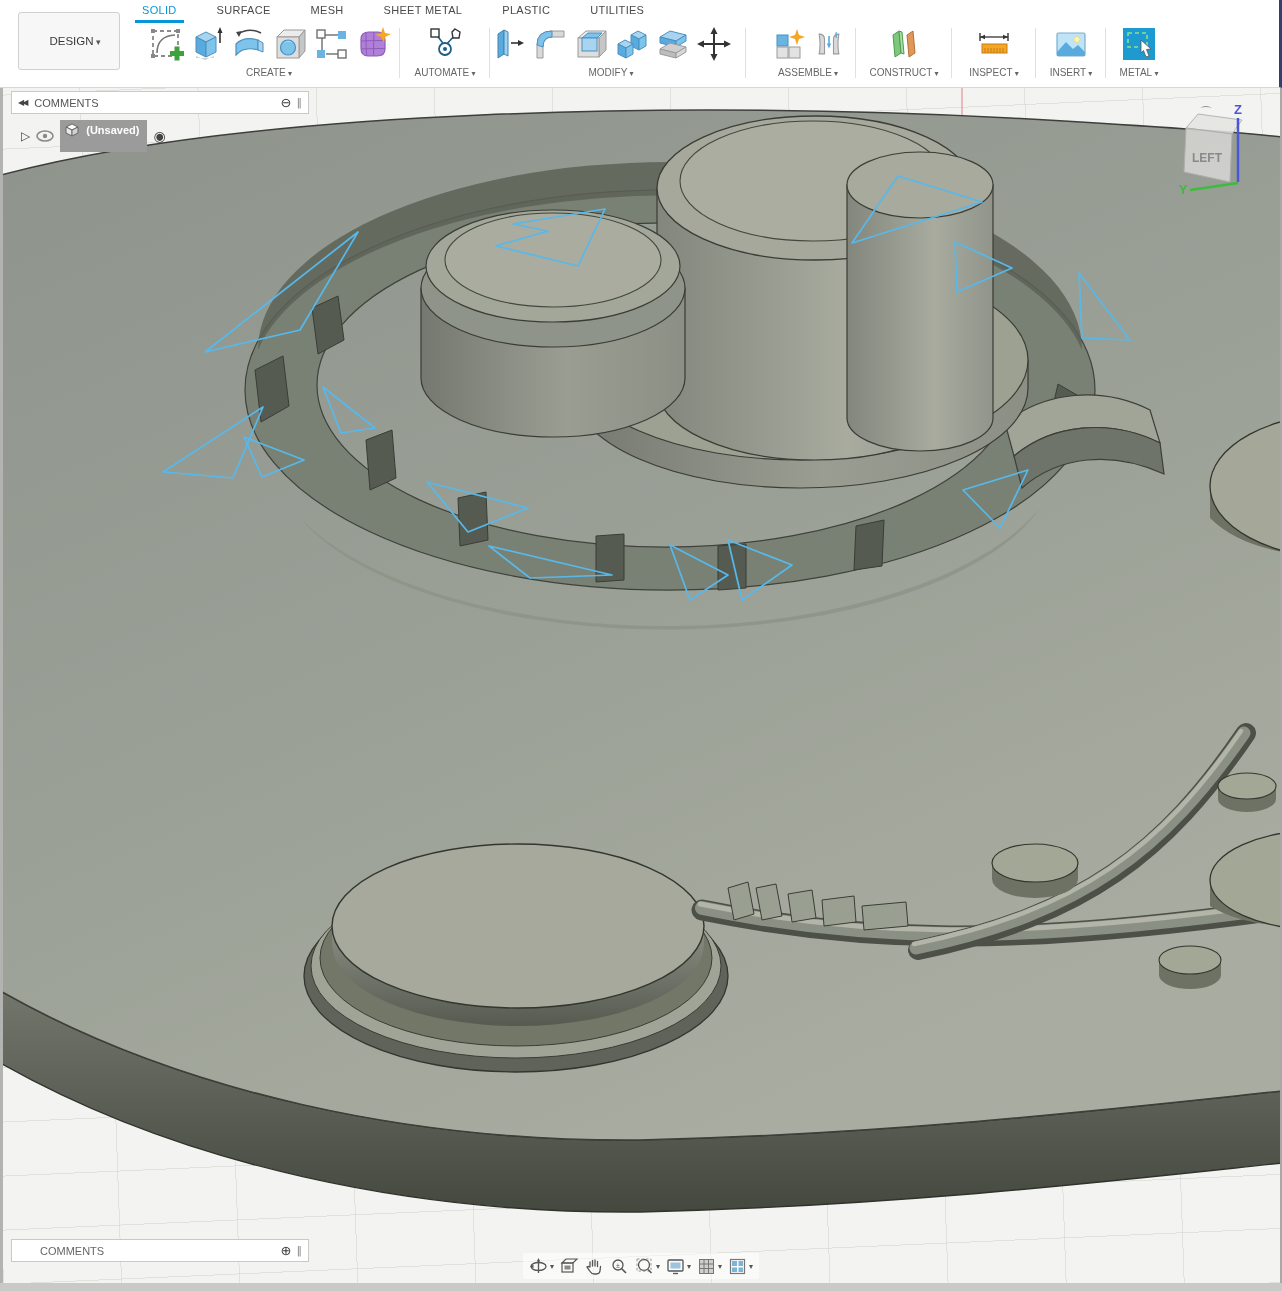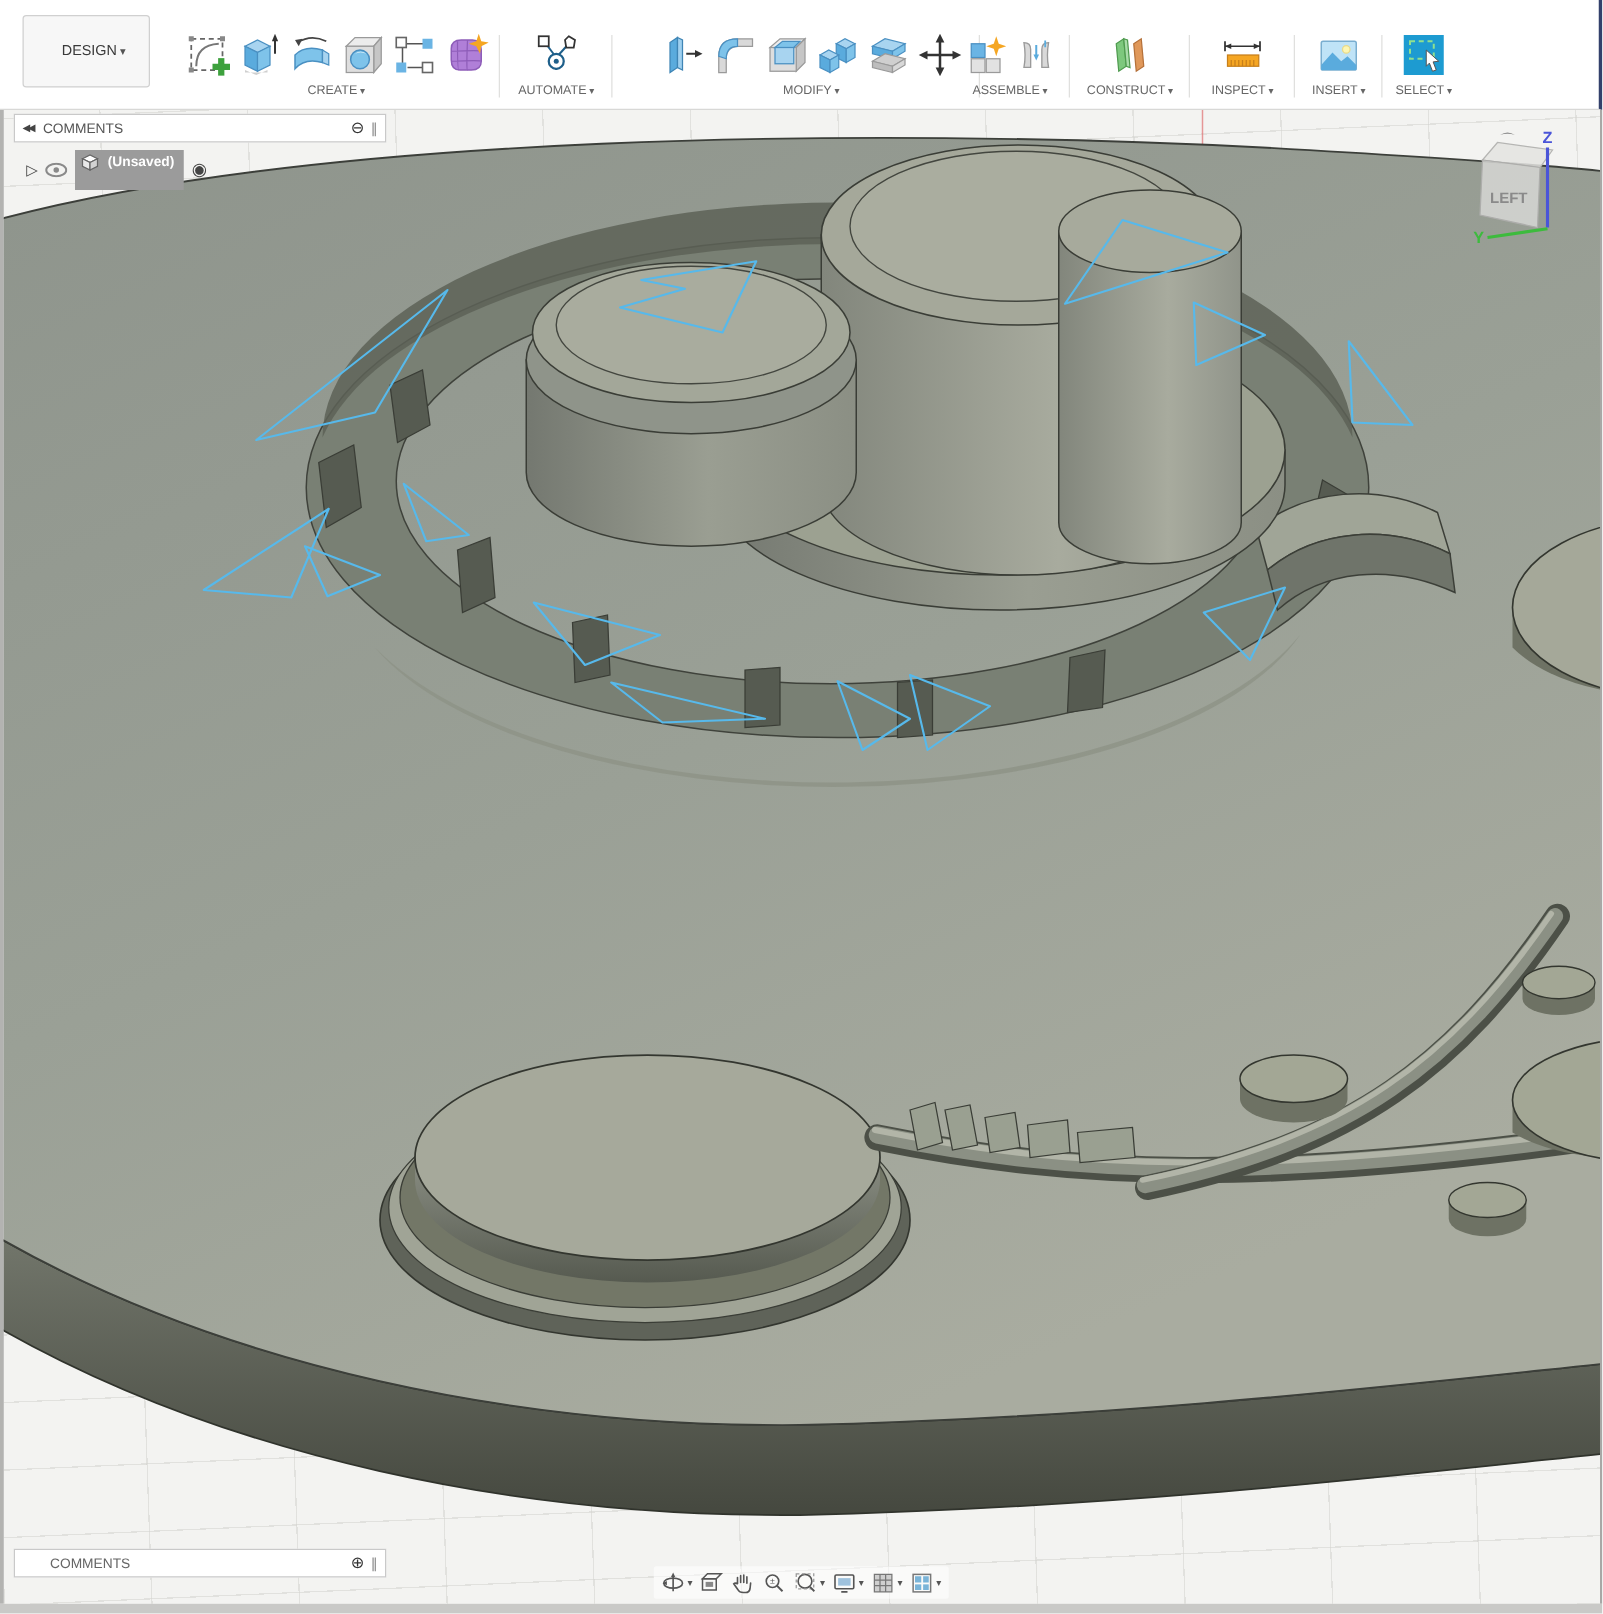--- a/index.html
+++ b/index.html
@@ -75,20 +75,28 @@
 </head>
 <body>
 
 <div class="app">
 
   <div class="toolbar">
     <div class="design-btn">
       <span class="lbl">DESIGN</span>
     </div>
 
+    <div class="tab-strip">
+      <div class="tab active">SOLID</div>
+      <div class="tab">SURFACE</div>
+      <div class="tab">MESH</div>
+      <div class="tab">SHEET METAL</div>
+      <div class="tab">PLASTIC</div>
+      <div class="tab">UTILITIES</div>
+    </div>
 
     <div class="groups">
 
       <div class="group" style="left:138px; width:262px;">
         <div class="icons">
           <svg class="tb-icon" viewBox="0 0 38 38">
             <rect x="5" y="6" width="25" height="25" fill="none" stroke="#666" stroke-width="1.4" stroke-dasharray="4 3"></rect>
             <rect x="3" y="4" width="4" height="4" fill="#888"></rect>
               <rect x="28" y="4" width="4" height="4" fill="#888"></rect>
             <rect x="3" y="29" width="4" height="4" fill="#888"></rect>
@@ -143,21 +151,21 @@
             <line x1="19" y1="21" x2="19" y2="31" stroke="#1e5f8a" stroke-width="1.6"></line>
             <rect x="5" y="4" width="8" height="8" fill="#fff" stroke="#333" stroke-width="1.4"></rect>
             <polygon points="29,4 34,7 33,13 27,13 26,7" fill="#fff" stroke="#333" stroke-width="1.4"></polygon>
             <circle cx="19" cy="24" r="6" fill="#fff" stroke="#1e5f8a" stroke-width="1.8"></circle>
             <circle cx="19" cy="24" r="2" fill="#1e5f8a"></circle>
           </svg>
         </div>
         <div class="group-label">AUTOMATE</div>
       </div>
 
-      <div class="group" style="left:514px; width:270px;">
+      <div class="group" style="left:476px; width:270px;">
         <div class="icons">
           <svg class="tb-icon" viewBox="0 0 38 38">
             <polygon points="8,9 14,5 14,29 8,33" fill="#5aabdd" stroke="#3f85b5" stroke-width="1"></polygon>
             <polygon points="14,5 18,7 18,31 14,29" fill="#9fd0ef" stroke="#3f85b5" stroke-width="1"></polygon>
             <line x1="21" y1="18" x2="31" y2="18" stroke="#333" stroke-width="1.6"></line>
             <polygon points="34,18 28,15 28,21" fill="#333"></polygon>
           </svg>
           <svg class="tb-icon" viewBox="0 0 38 38">
             <path d="M6 33 L6 20 Q6 6 21 6 L33 6 L33 12 L22 12 Q12 12 12 22 L12 33 Z" fill="#d9d9d9" stroke="#9a9a9a" stroke-width="1"></path>
             <path d="M6 20 Q6 6 21 6 L21 12 Q12 12 12 22 Z" fill="#7ec3ea" stroke="#4a90c2" stroke-width="1"></path>
@@ -254,21 +262,21 @@
       </div>
 
       <div class="group" style="left:1106px; width:66px;">
         <div class="icons">
           <svg class="tb-icon" viewBox="0 0 38 38">
             <rect x="3" y="3" width="32" height="32" fill="#1d9bd1"></rect>
             <rect x="8" y="8" width="19" height="14" fill="none" stroke="#8fe08f" stroke-width="1.6" stroke-dasharray="4 3"></rect>
             <polygon points="21,15 31,24 26.5,24.5 29,31 26,32 23.5,25.5 21,28" fill="#fff" stroke="#555" stroke-width="0.8"></polygon>
           </svg>
         </div>
-        <div class="group-label">SELECT</div>
+        <div class="group-label">METAL</div>
       </div>
     </div>
   </div>
 
   <div class="viewport">
 
     <svg class="scene" viewBox="0 0 1282 1195">
       <defs>
         <linearGradient id="discTop" x1="0" y1="0" x2="0.55" y2="1">
           <stop offset="0" stop-color="#8e948c"></stop>

